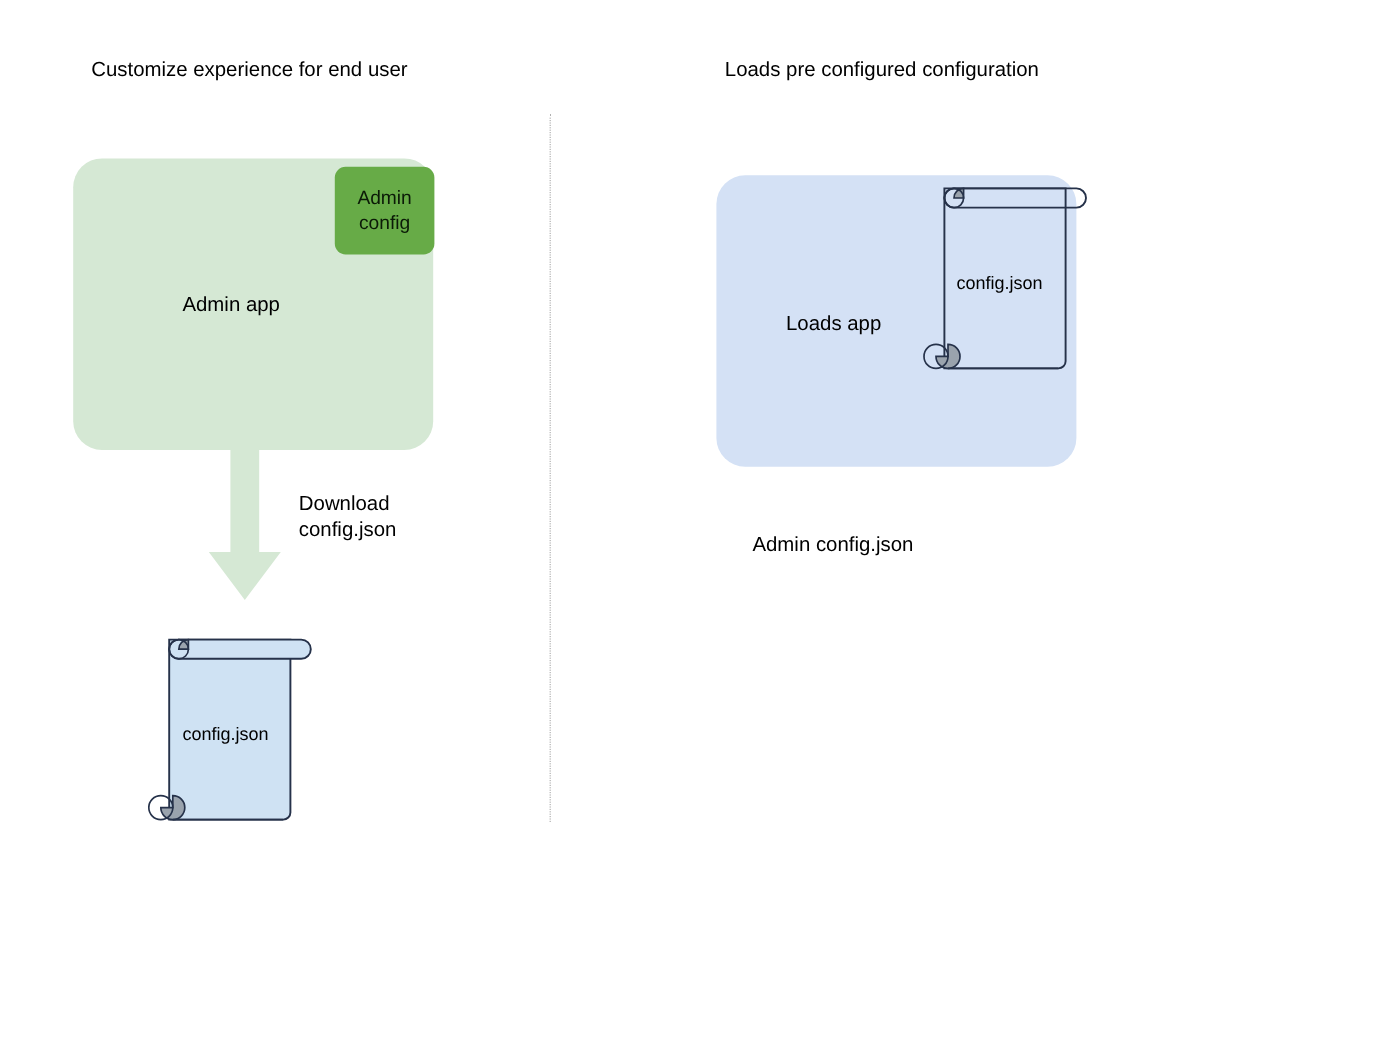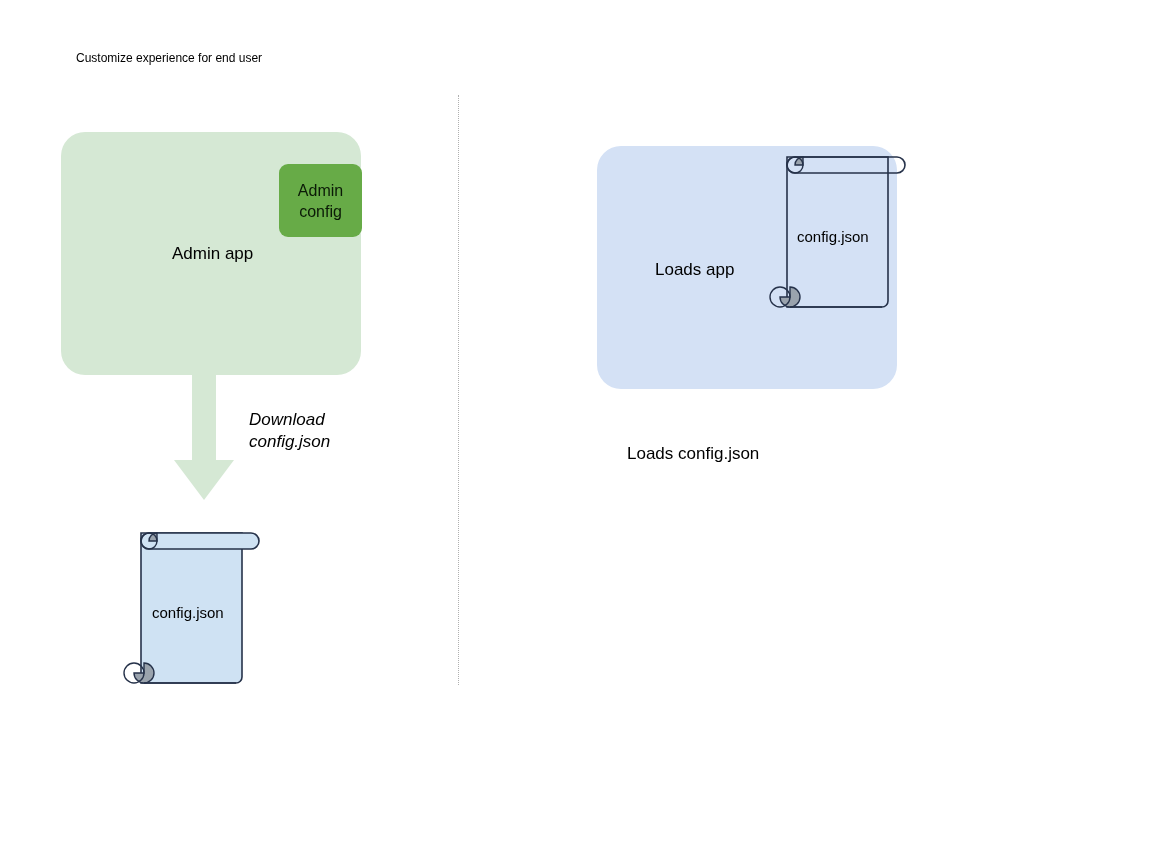--- a/index.html
+++ b/index.html
@@ -17,21 +17,21 @@
   }
   .canvas {
     position: absolute;
     left: 0; top: 0;
     width: 1152px;
     height: 864px;
   }
 
   .heading {
     position: absolute;
-    font-size: 12px;
+    font-size: 17px;
     line-height: 20px;
     color: #000;
     white-space: nowrap;
   }
   #heading-left  { left: 76px;  top: 48px; }
   #heading-right { left: 604px; top: 48px; }
 
   .divider {
     position: absolute;
     left: 458px;
@@ -61,59 +61,57 @@
     height: 243px;
     background: #d4e1f5;
   }
   .app-label {
     position: absolute;
     font-size: 17px;
     line-height: 20px;
     white-space: nowrap;
     color: #000;
   }
-  #admin-app-label { left: 172px; top: 244px; }
+  #admin-app-label { left: 152px; top: 244px; }
   #demo-app-label  { left: 655px; top: 260px; }
 
   
   #admin-panel {
     position: absolute;
     left: 279px;
     top: 139px;
     width: 83px;
     height: 73px;
     background: #67ab47;
     border-radius: 9px;
     display: flex;
     align-items: center;
     justify-content: center;
     text-align: center;
     font-size: 16px;
     line-height: 21px;
     color: #0b1a07;
-    margin-top: 25px;
   }
 
   
   #download-arrow {
     position: absolute;
     left: 172px;
     top: 370px;
     width: 64px;
     height: 160px;
   }
   .arrow-label {
     position: absolute;
     left: 249px;
     top: 409px;
     font-size: 17px;
     line-height: 22px;
     white-space: nowrap;
     color: #000;
-    font-style: italic;
   }
   .arrow-label span { display: block; }
 
   
   .scroll {
     position: absolute;
   }
   #scroll-left  { left: 118px; top: 528px; width: 150px; height: 162px; }
   #scroll-right { left: 764px; top: 152px; width: 150px; height: 162px; }
 
@@ -137,20 +135,21 @@
     color: #000;
   }
 </style>
 </head>
 <body>
 
 <div class="canvas">
 
   <div class="heading" id="heading-left">Customize experience for end user</div>
 
+  <div class="heading" id="heading-right">Loads pre configured configuration</div>
 
   <div class="divider"></div>
 
   <div class="app-box" id="admin-app-box"></div>
 
   <div class="app-label" id="admin-app-label">Admin app</div>
 
   <div id="admin-panel">
     <div>
       <span>Admin</span><br>
@@ -193,15 +192,15 @@
     <path d="M31 5 H133 a8 8 0 0 1 0 16 H31 a8 8 0 0 1 0 -16 Z" fill="none" stroke="#26324a" stroke-width="1.6"></path>
     <path d="M31 13 a8 8 0 0 1 8 -8 v8 Z" fill="#9aa3ad" stroke="#26324a" stroke-width="1.4"></path>
     <circle cx="31" cy="13" r="8" fill="none" stroke="#26324a" stroke-width="1.4"></circle>
     <path d="M16 145 m0 0 a10 10 0 1 0 10 -10 v10 Z" fill="#9aa3ad" stroke="#26324a" stroke-width="1.4"></path>
     <circle cx="16" cy="145" r="10" fill="none" stroke="#26324a" stroke-width="1.4"></circle>
     <path d="M26 155 H118" fill="none" stroke="#26324a" stroke-width="1.6"></path>
   </svg>
 
   <div class="scroll-label" id="scroll-right-label">config.json</div>
 
-  <div id="loads-caption">Loads config.json</div>
+  <div id="loads-caption">Admin config.json</div>
 
 </div>
 
 </body></html>

